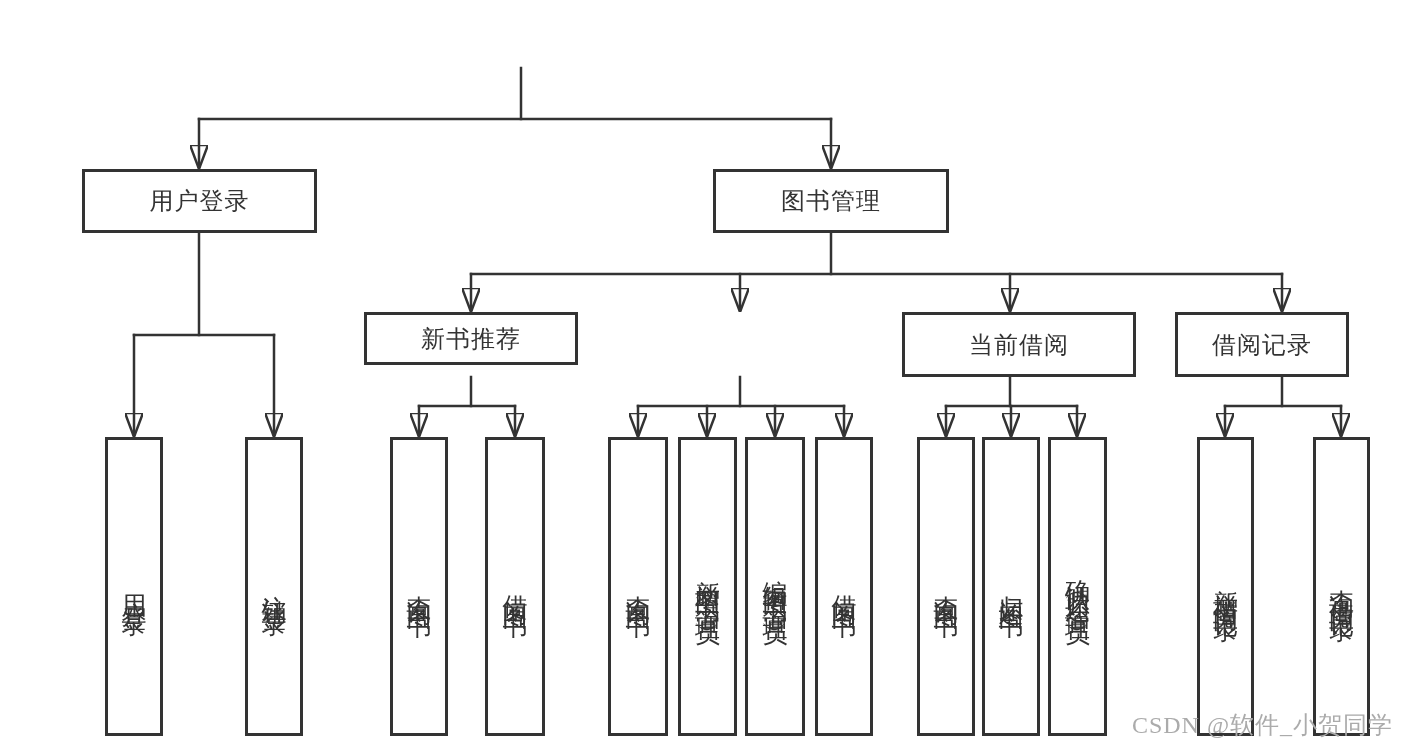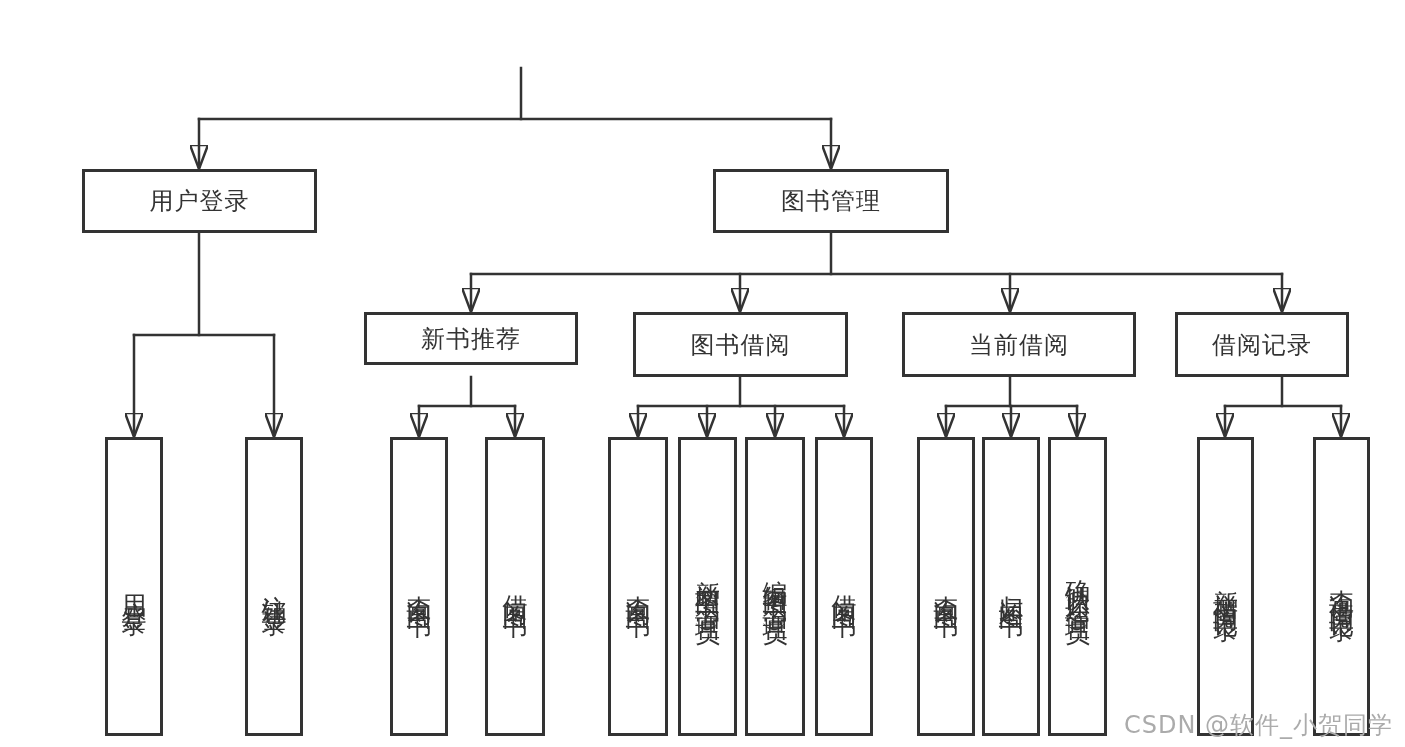--- a/index.html
+++ b/index.html
@@ -39,20 +39,21 @@
     line-height:1;
     white-space:nowrap;
   }
   .watermark{
     position:absolute;
     right:12px;bottom:6px;
     font-size:24px;
     color:var(--watermark);
     letter-spacing:1px;
     white-space:nowrap;
+    font-family:Liberation Serif, serif;
   }
 </style>
 </head>
 <body>
 
 <div class="canvas">
 
   <svg class="connectors" viewBox="0 0 1405 747" xmlns="http://www.w3.org/2000/svg">
     <defs>
       <marker id="ah" viewBox="0 0 24 18" markerWidth="24" markerHeight="18" refX="22" refY="9" orient="auto" markerUnits="userSpaceOnUse">
@@ -104,23 +105,20 @@
   <div class="node" style="left:82px;top:169px;width:235px;height:64px">
     <span class="hlabel">用户登录</span>
   </div>
   <div class="node" style="left:713px;top:169px;width:236px;height:64px">
     <span class="hlabel">图书管理</span>
   </div>
 
   <div class="node" style="left:364px;top:312px;width:214px;height:53px">
     <span class="hlabel">新书推荐</span>
   </div>
-  <div class="node" style="left:633px;top:312px;width:215px;height:65px">
-    <span class="hlabel">图书借阅</span>
-  </div>
   <div class="node" style="left:902px;top:312px;width:234px;height:65px">
     <span class="hlabel">当前借阅</span>
   </div>
   <div class="node" style="left:1175px;top:312px;width:174px;height:65px">
     <span class="hlabel">借阅记录</span>
   </div>
 
   <div class="node leaf" style="left:105px;top:437px;width:58px;height:299px">
     <span class="vlabel">用户登录</span>
   </div>

